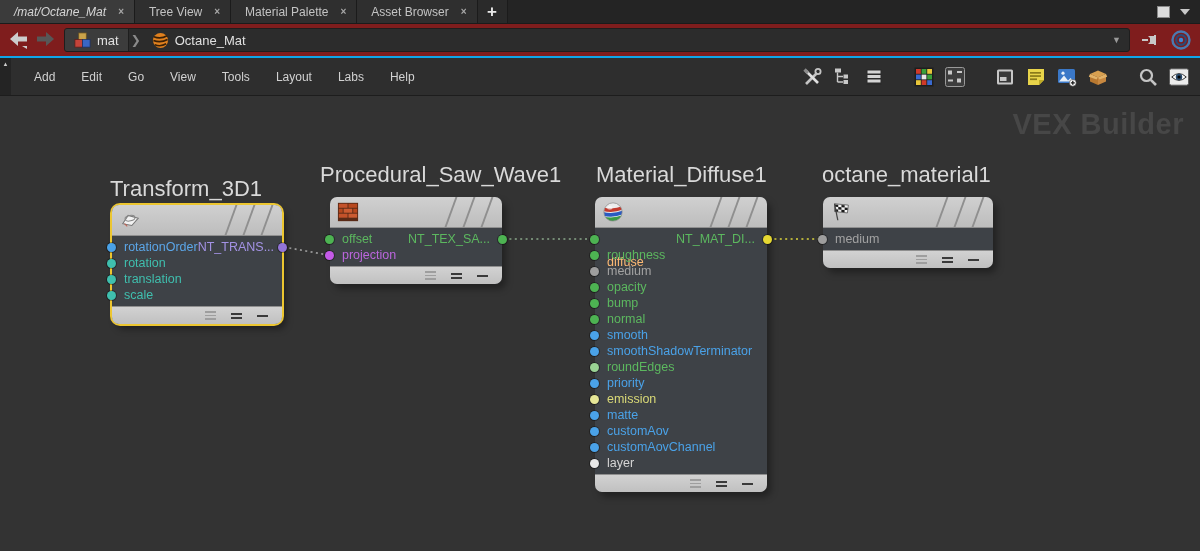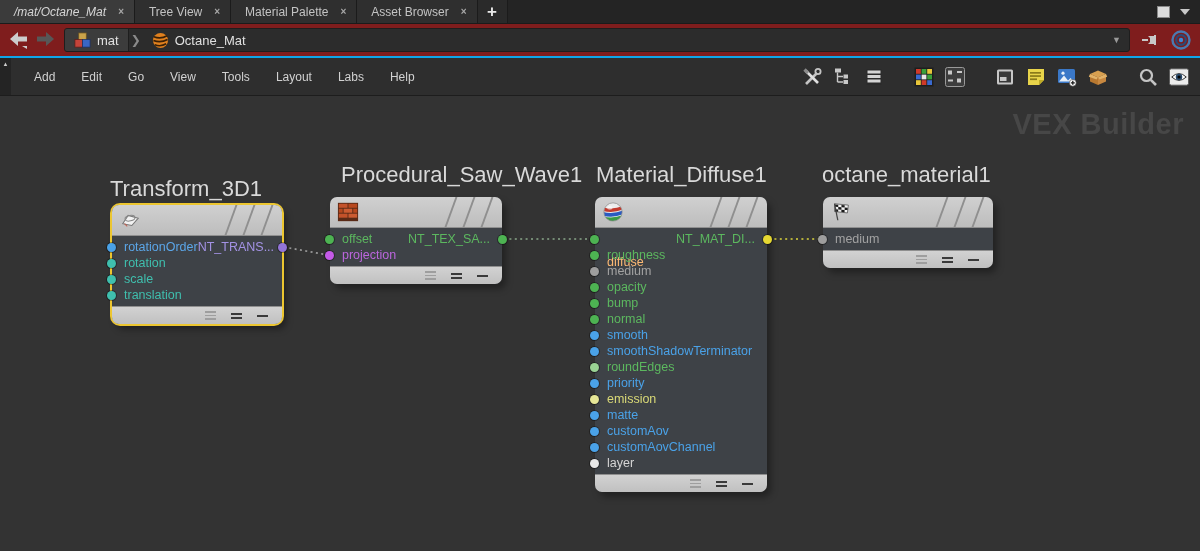--- a/index.html
+++ b/index.html
@@ -259,21 +259,21 @@
 <div class="canvas">
   <div class="watermark">VEX Builder</div>
 
   <svg class="wires" width="1200" height="455">
     <line x1="284" y1="151" x2="328" y2="159" stroke-width="1.7" stroke-dasharray="2 3.4" stroke="#9a9a9a"></line>
     <line x1="504" y1="143" x2="593" y2="143" stroke-width="1.7" stroke-dasharray="2 3.4" stroke="#8aa88a"></line>
     <line x1="769" y1="143" x2="821" y2="143" stroke-width="1.7" stroke-dasharray="2 3.4" stroke="#ddd63e"></line>
   </svg>
 
   <div class="node-title" style="left:110px; top:80px;">Transform_3D1</div>
-  <div class="node-title" style="left:341px; top:66px;">Procedural_Saw_Wave1</div>
+  <div class="node-title" style="left:320px; top:66px;">Procedural_Saw_Wave1</div>
   <div class="node-title" style="left:596px; top:66px;">Material_Diffuse1</div>
   <div class="node-title" style="left:822px; top:66px;">octane_material1</div>
 
   <div class="node selected" style="left:112px; top:109px; width:170px;">
     <div class="nhead">
       <svg viewBox="0 0 24 24">
         <path d="M4 16 L10 7 L21 10 L14 18 Z" fill="#f2f2f2" stroke="#777" stroke-width="1.1"></path>
         <ellipse cx="12" cy="10" rx="5.5" ry="3" fill="none" stroke="#888" stroke-width="1.1" transform="rotate(-12 12 10)"></ellipse>
         <path d="M6 16 l3 3" stroke="#c06050" stroke-width="1.2"></path>
       </svg>
@@ -287,25 +287,25 @@
           <span class="rlabel" style="color: rgb(91, 166, 232);">rotationOrder</span>
           <span class="out-label" style="color: rgb(163, 146, 228);">NT_TRANS...</span>
           <span class="dot out" style="background: rgb(146, 116, 216);"></span>
         </div>
         <div class="row">
           <span class="dot in" style="background: rgb(63, 191, 174);"></span>
           <span class="rlabel" style="color: rgb(63, 191, 174);">rotation</span>
         </div>
         <div class="row">
           <span class="dot in" style="background: rgb(63, 191, 174);"></span>
+          <span class="rlabel" style="color: rgb(63, 191, 174);">translation</span>
+        </div>
+        <div class="row">
+          <span class="dot in" style="background: rgb(63, 191, 174);"></span>
           <span class="rlabel" style="color: rgb(63, 191, 174);">scale</span>
-        </div>
-        <div class="row">
-          <span class="dot in" style="background: rgb(63, 191, 174);"></span>
-          <span class="rlabel" style="color: rgb(63, 191, 174);">translation</span>
         </div>
       </div>
     <div class="nfoot">
       <span class="flag dim">
           <i></i>
           <i></i>
           <i></i>
         </span>
       <span class="flag">
           <i></i>

